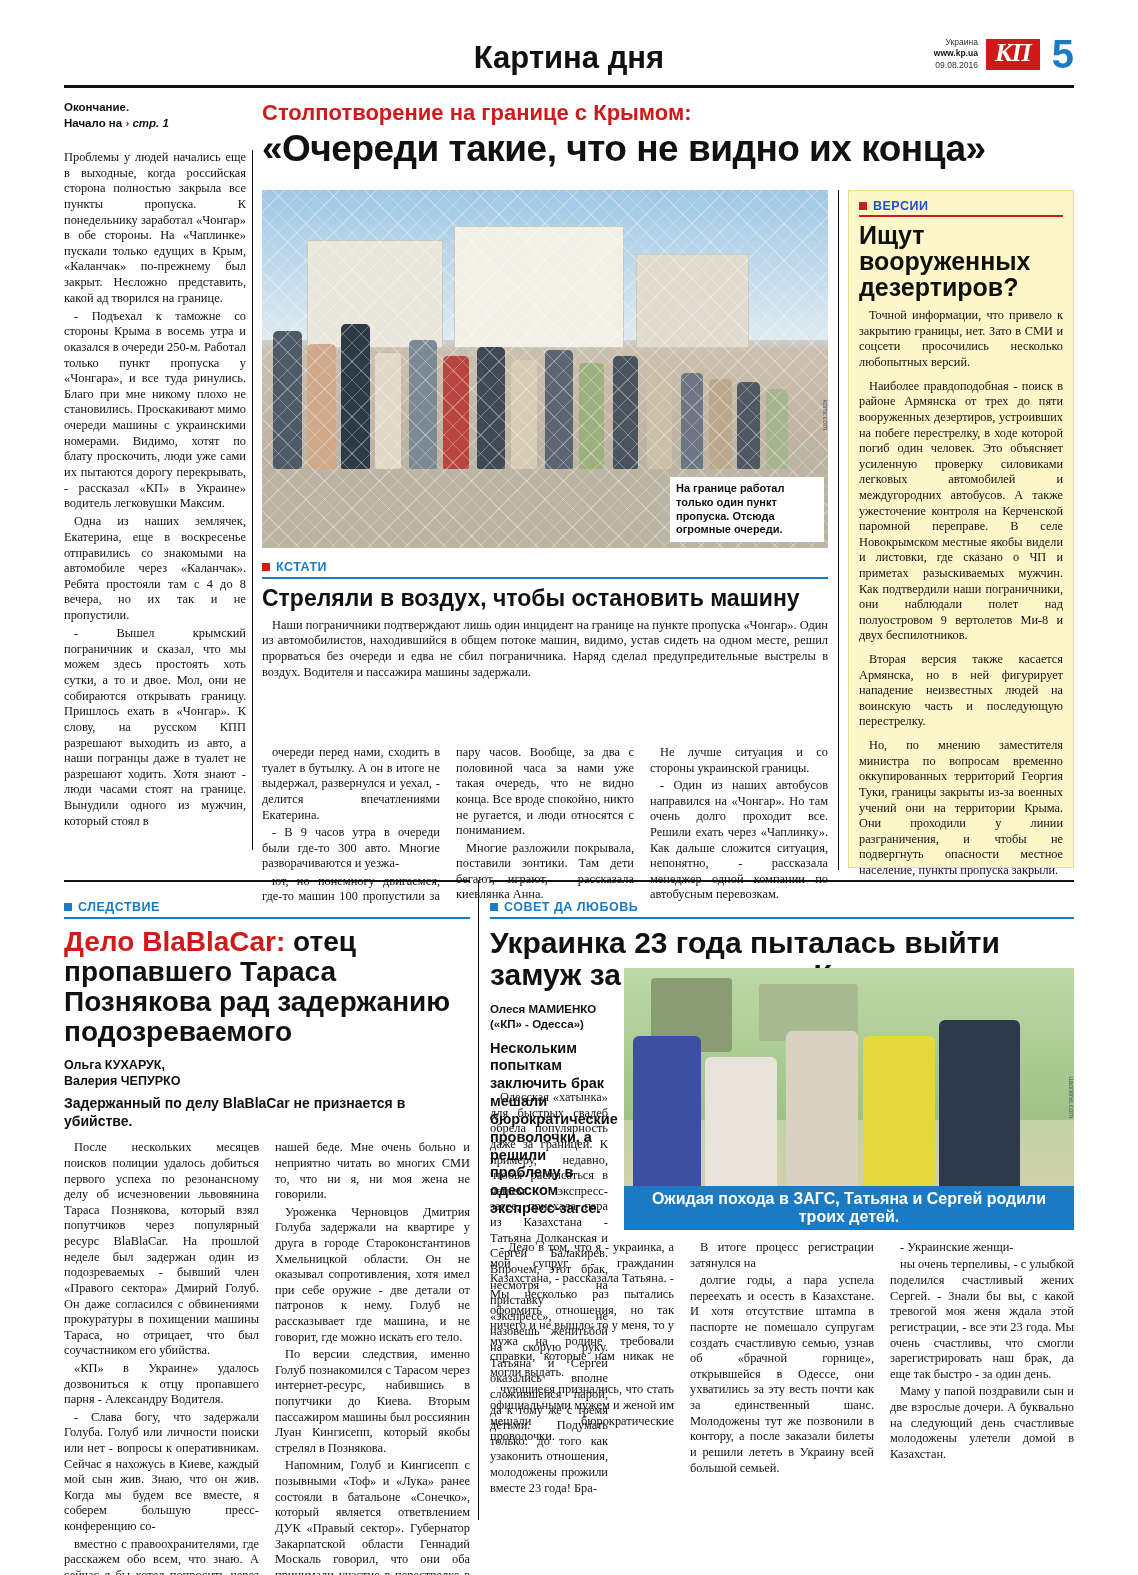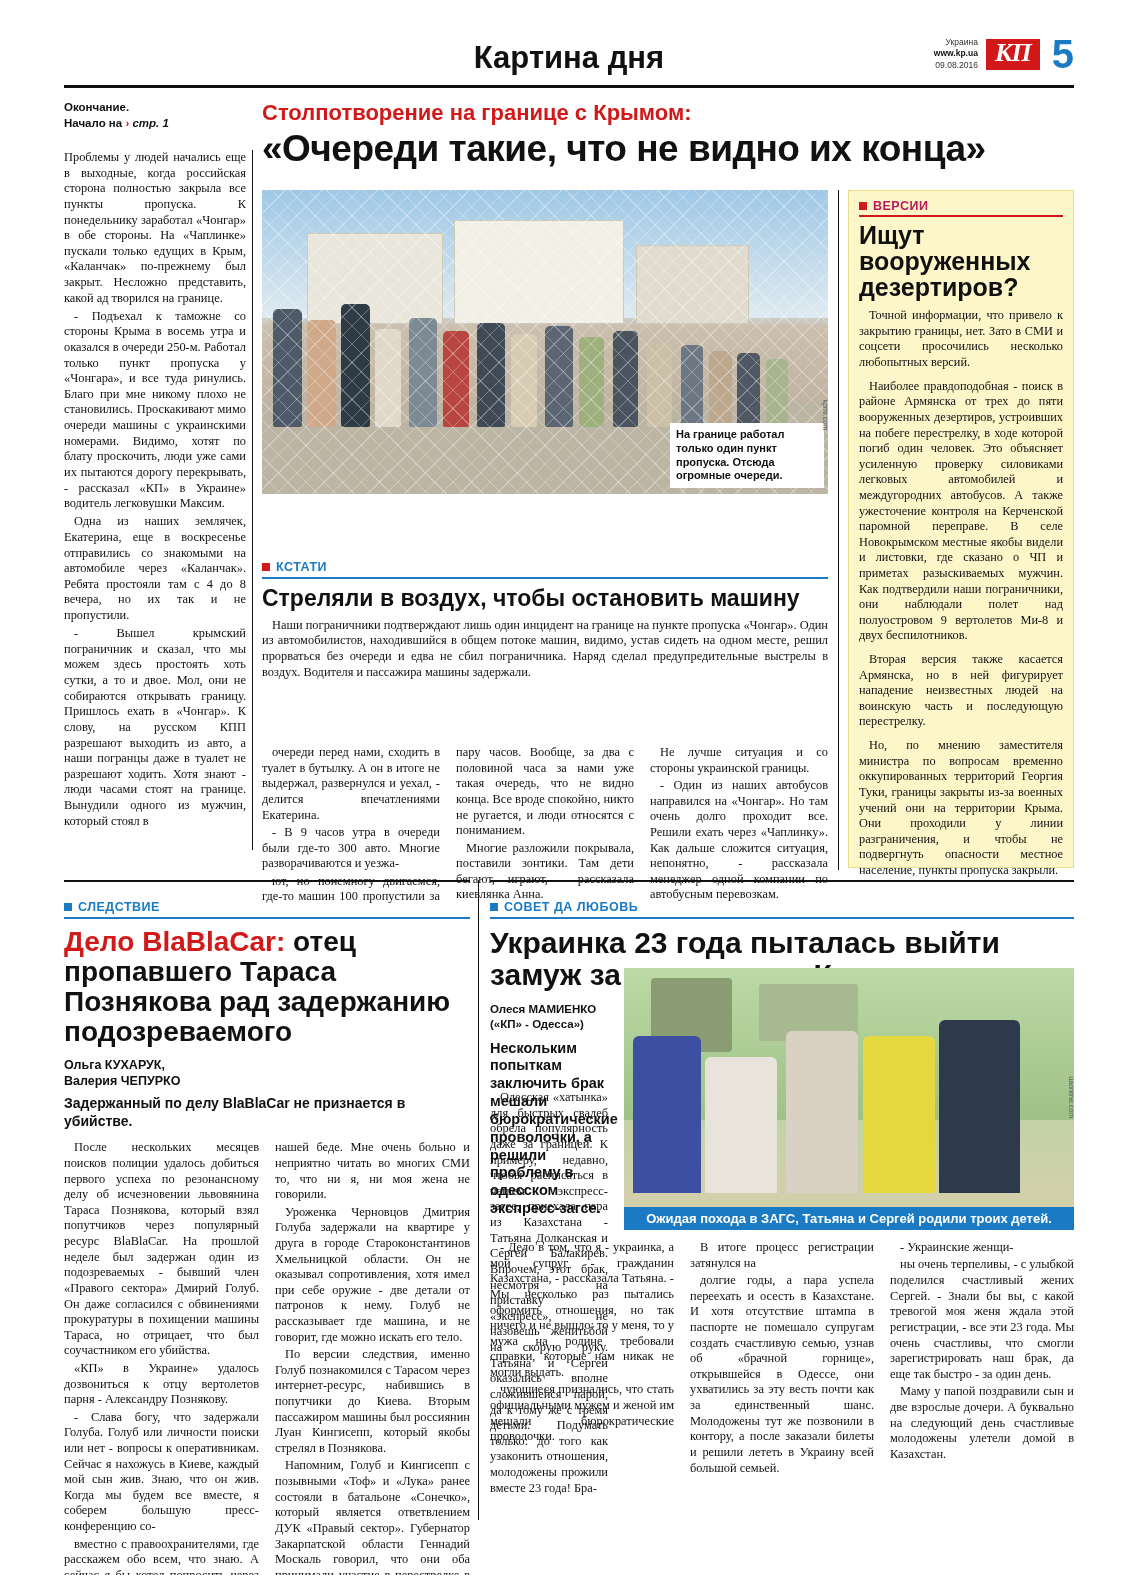--- a/index.html
+++ b/index.html
@@ -108,21 +108,21 @@
     line-height: 1.26;
     text-align: justify;
     hyphens: auto;
   }
   .col-left p { margin: 0 0 0.2em 0; text-indent: 10px; }
   .col-left p.noind { text-indent: 0; }
 
   
   .photo-main {
     position: absolute;
-    left: 262px; top: 190px; width: 566px; height: 304px;
+    left: 262px; top: 190px; width: 566px; height: 358px;
     overflow: hidden;
     background: linear-gradient(#a8cfe8, #cfe3ef 38%, #cbbfae 45%, #b5a693 100%);
   }
   .photo-caption {
     position: absolute;
     right: 4px; bottom: 6px;
     width: 154px;
     background: #fff;
     font-family: "Liberation Sans", sans-serif;
     font-weight: bold;
@@ -197,21 +197,21 @@
   .cols3 p { margin: 0 0 0.15em 0; text-indent: 10px; }
 
   
   .versii {
     position: absolute;
     left: 848px; top: 190px; width: 226px; height: 678px;
     background: #fdf6c9;
     border: 1px solid #e8dc8c;
     padding: 8px 10px 10px 10px;
   }
-  .versii .rubric { color:#be185d; padding-bottom:2px;}
+  .versii .rubric { color:#1d4ed8; padding-bottom:2px;}
   .versii .rl { border-bottom: 2px solid #d21919; margin-bottom: 6px;}
   .versii h2 {
     font-family: "Liberation Sans", sans-serif;
     font-weight: bold;
     font-size: 25px;
     line-height: 1.03;
     margin: 2px 0 8px 0;
     color: #111;
   }
   .versii .body {
@@ -294,21 +294,21 @@
     background: linear-gradient(#cde5b8, #b9d4a0 40%, #d8cfae 100%);
     overflow: hidden;
   }
   .photo2-caption {
     position: absolute;
     left: 0; bottom: 0; width: 100%;
     background: #1a7bc4;
     color: #fff;
     font-family: "Liberation Sans", sans-serif;
     font-weight: bold;
-    font-size: 13px;
+    font-size: 16px;
     text-align: center;
     padding: 4px 6px;
   }
   .photo2-credit {
     position: absolute;
     right: -1px; top: 150px;
     font-family: "Liberation Sans", sans-serif;
     font-size: 7px; color:#555;
     transform: rotate(90deg); transform-origin: right top;
   }
@@ -445,21 +445,21 @@
     </div>
     <h2>
       <span class="red">Дело BlaBlaCar:</span>
       <span>отец пропавшего Тараса Познякова рад задержанию подозреваемого</span>
     </h2>
     <div class="byline" style="white-space:pre-line">Ольга КУХАРУК,
 Валерия ЧЕПУРКО</div>
     <div class="standfirst">Задержанный по делу BlaBlaCar не признается в убийстве.</div>
     <div class="sled-cols">
       <p>После нескольких месяцев поисков полиции удалось добиться первого успеха по резонансному делу об исчезновении львовянина Тараса Познякова, который взял попутчиков через популярный ресурс BlaBlaCar. На прошлой неделе был задержан один из подозреваемых - бывший член «Правого сектора» Дмирий Голуб. Он даже согласился с обвинениями прокуратуры в похищении машины Тараса, но отрицает, что был соучастником его убийства.</p>
-      <p>«КП» в Украине» удалось дозвониться к отцу вертолетов парня - Александру Познякову.</p>
+      <p>«КП» в Украине» удалось дозвониться к отцу пропавшего парня - Александру Водителя.</p>
       <p>- Слава богу, что задержали Голуба. Голуб или личности поиски или нет - вопросы к оперативникам. Сейчас я нахожусь в Киеве, каждый мой сын жив. Знаю, что он жив. Когда мы будем все вместе, я соберем большую пресс-конференцию со-</p>
       <p>вместно с правоохранителями, где расскажем обо всем, что знаю. А сейчас я бы хотел попросить через вашу газету всех не делать пиар на нашей беде. Мне очень больно и неприятно читать во многих СМИ то, что ни я, ни моя жена не говорили.</p>
       <p>Уроженка Черновцов Дмитрия Голуба задержали на квартире у друга в городе Староконстантинов Хмельницкой области. Он не оказывал сопротивления, хотя имел при себе оружие - две детали от патронов к нему. Голуб не рассказывает где машина, и не говорит, где можно искать его тело.</p>
       <p>По версии следствия, именно Голуб познакомился с Тарасом через интернет-ресурс, набившись в попутчики до Киева. Вторым пассажиром машины был россиянин Луан Кингисепп, который якобы стрелял в Познякова.</p>
       <p>Напомним, Голуб и Кингисепп с позывными «Тоф» и «Лука» ранее состояли в батальоне «Сонечко», который является ответвлением ДУК «Правый сектор». Губернатор Закарпатской области Геннадий Москаль говорил, что они оба принимали участие в перестрелке в Мукачево.</p>
     </div>
   </div>
 
   <div class="sovet">
     <div class="rubric rubric-line">

